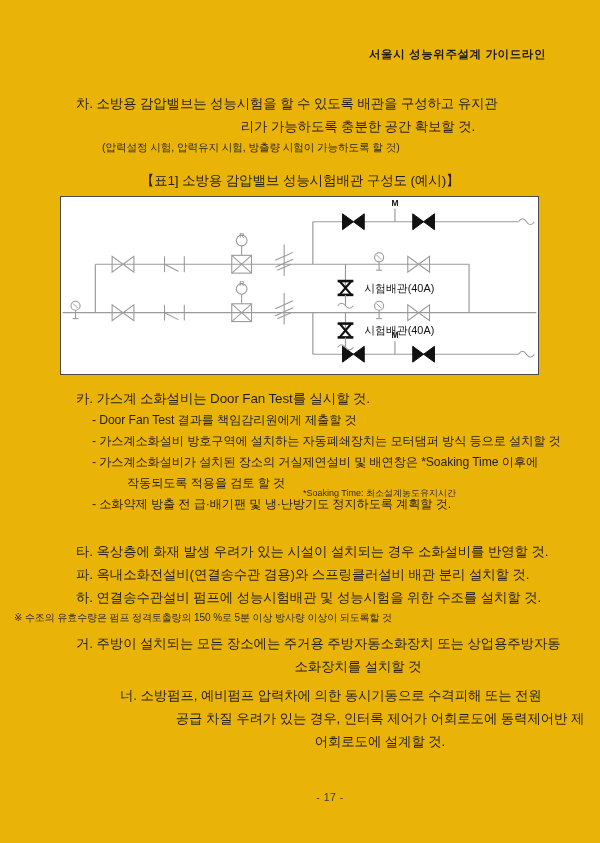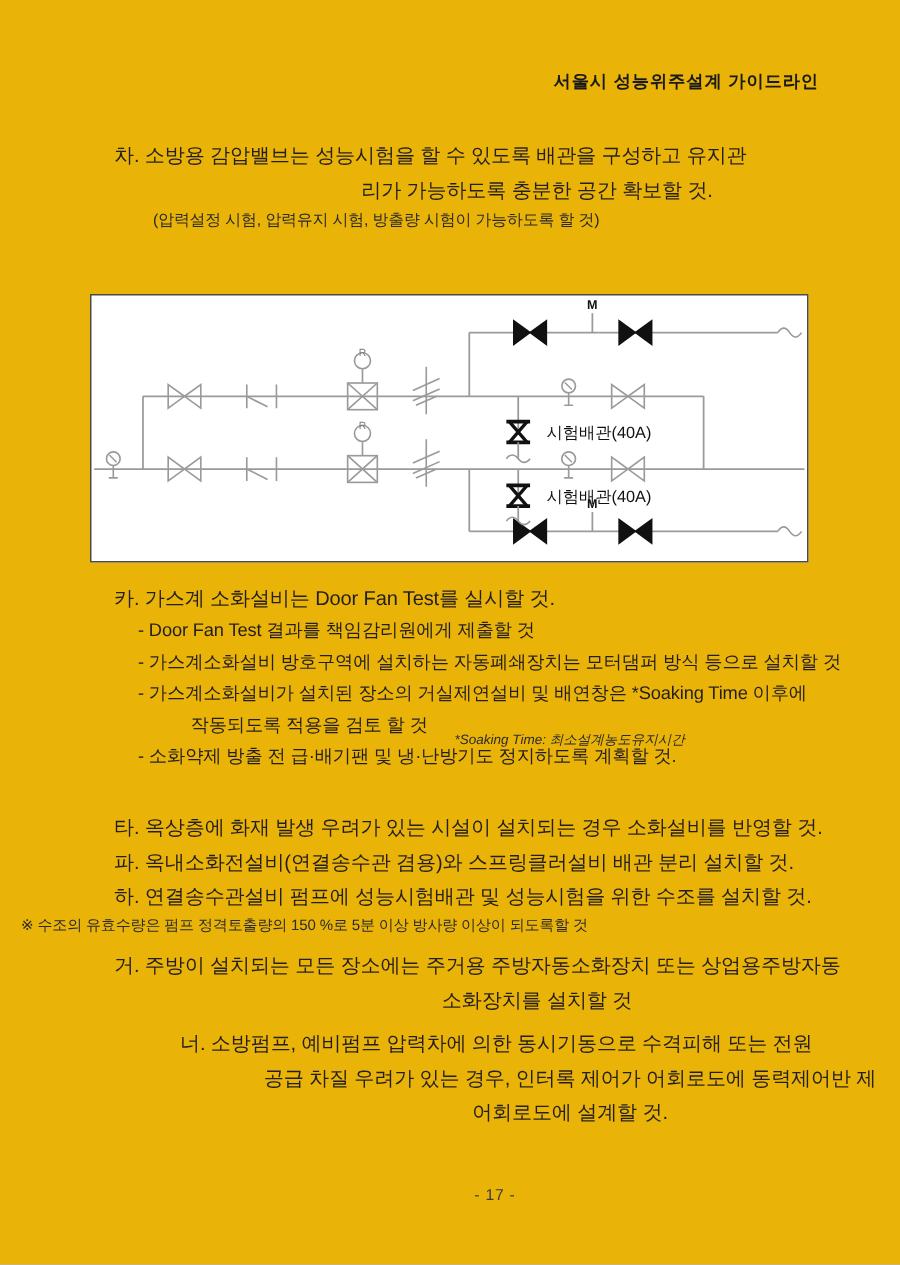--- a/index.html
+++ b/index.html
@@ -73,21 +73,20 @@
   }
   .marker { display: inline-block; }
 
   .footnote-inline {
     position: absolute;
     left: 303px;
     font-size: 9px;
     line-height: 18px;
     color: #2b2b2b;
     white-space: nowrap;
-    font-style: italic;
   }
 
   
   .table-caption {
     position: absolute;
     top: 172px;
     left: 0;
     width: 600px;
     text-align: center;
     font-size: 13.6px;
@@ -134,20 +133,21 @@
 
   <div class="body-block" style="top:92px;">
     <div class="para lv1">
       <span class="marker">차.</span>
       <span>소방용 감압밸브는 성능시험을 할 수 있도록 배관을 구성하고 유지관</span>
     </div>
     <div class="para lv1-ind">리가 가능하도록 충분한 공간 확보할 것.</div>
     <div class="para note">(압력설정 시험, 압력유지 시험, 방출량 시험이 가능하도록 할 것)</div>
   </div>
 
+  <div class="table-caption">【표1] 소방용 감압밸브 성능시험배관 구성도 (예시)】</div>
 
   <div class="figure-box">
     <svg viewBox="0 0 479 179" xmlns="http://www.w3.org/2000/svg">
       <defs>
         <g id="gateValveLight">
           <path d="M -11,-8 L -11,8 L 0,0 Z" fill="none" stroke="#9a9a9a" stroke-width="1.1"></path>
           <path d="M 11,-8 L 11,8 L 0,0 Z" fill="none" stroke="#9a9a9a" stroke-width="1.1"></path>
         </g>
         <g id="checkValve">
           <line x1="-10" y1="-8" x2="-10" y2="8" stroke="#9a9a9a" stroke-width="1.1"></line>

